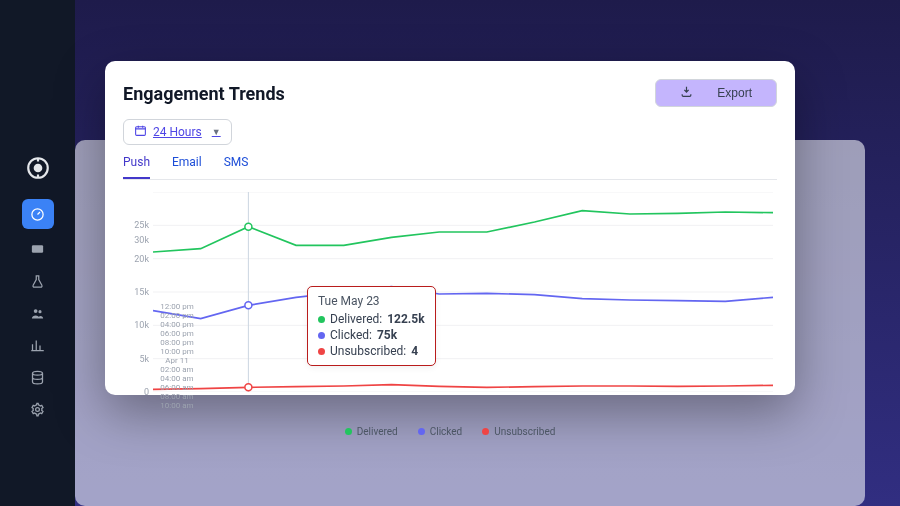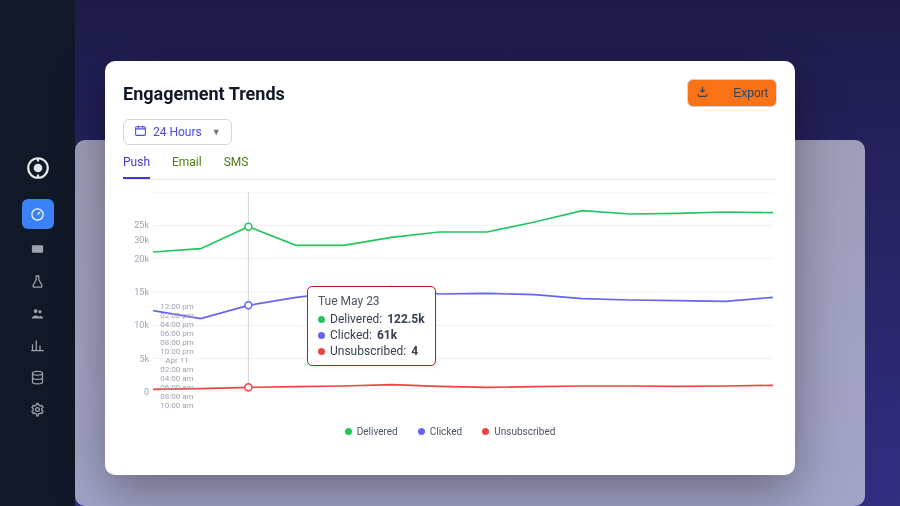--- a/index.html
+++ b/index.html
@@ -25,45 +25,45 @@
     background: #3b82f6; color: #fff; width:32px; height:30px;
   }
   .sidebar .nav-item svg { width: 15px; height: 15px; }
 
   .bg-panel {
     position: absolute; left: 75px; top: 140px; width: 790px; height: 366px;
     background: rgba(240,242,248,0.6); border-radius: 10px;
   }
 
   .modal {
-    position: absolute; left: 105px; top: 61px; width: 690px; height: 414px;
+    position: absolute; left: 105px; top: 61px; width: 690px; height: 334px;
     background: #fff; border-radius: 10px; box-shadow: 0 18px 50px rgba(0,0,0,.35);
     padding: 18px 18px 12px 18px;
   }
   .modal-header {
     display: flex; justify-content: space-between; align-items: center; margin-bottom: 12px;
   }
   .modal-title { font-size: 18px; font-weight: 700; color: #111827; }
   .export-btn {
-    display: flex; align-items: center; gap: 24px; padding: 5px 8px;
-    border: 1px solid #d1d5db; border-radius: 6px; background: #f97316; font-size: 12px;
+    display: flex; align-items: center; gap: 24px; padding: 5px 24px;
+    border: 1px solid #d1d5db; border-radius: 6px; background: #c4b5fd; font-size: 12px;
     color: #374151; cursor: pointer;
   }
   .export-btn svg { width: 13px; height: 13px; }
 
   .range-picker {
     display: inline-flex; align-items: center; gap: 6px; padding: 4px 10px;
     border: 1px solid #d1d5db; border-radius: 6px; font-size: 12px;
-    color: #4f46e5; cursor: pointer; margin-bottom: 10px;
+    color: #4f46e5; cursor: pointer; margin-bottom: 10px; text-decoration: underline;
   }
   .range-picker .chev { font-size: 9px; color: #6b7280; margin-left: 4px;}
   .range-picker svg { width: 13px; height: 13px; }
 
   .tabs { display: flex; gap: 22px; border-bottom: 1px solid #e5e7eb; margin-bottom: 6px; }
-  .tab { font-size: 12px; color: #4d7c0f; padding-bottom: 8px; cursor: pointer; }
+  .tab { font-size: 12px; color: #1d4ed8; padding-bottom: 8px; cursor: pointer; }
   .tab.active { color: #4338ca; border-bottom: 2px solid #4338ca; font-weight:400; }
 
   .chart-area { position: relative; height: 230px; padding-left: 30px; }
   .plot { position: absolute; left: 30px; top: 6px; width: 620px; height: 200px; }
   .plot line.grid { stroke: #f1f1f3; stroke-width: 1; }
   .ylab { position: absolute; left: -2px; width: 28px; text-align: right;
           font-size: 9px; color: #9ca3af; }
   .xlab-row { position: absolute; bottom: 6px; left: 30px; width: 620px;
               display: flex; justify-content: space-between; font-size: 8px; color: #9ca3af; flex-direction: column; }
   .xlab { width: 48px; text-align: center; }
@@ -218,21 +218,21 @@
     <div class="tooltip">
       <div class="date">Tue May 23</div>
       <div class="row">
           <span class="dot g"></span>
           <span>Delivered:</span> 
           <b>122.5k</b>
         </div>
       <div class="row">
           <span class="dot b"></span>
           <span>Clicked:</span> 
-          <b>61k</b>
+          <b>75k</b>
         </div>
       <div class="row">
           <span class="dot r"></span>
           <span>Unsubscribed:</span> 
           <b>4</b>
         </div>
     </div>
   </div>
 
   <div class="legend">

